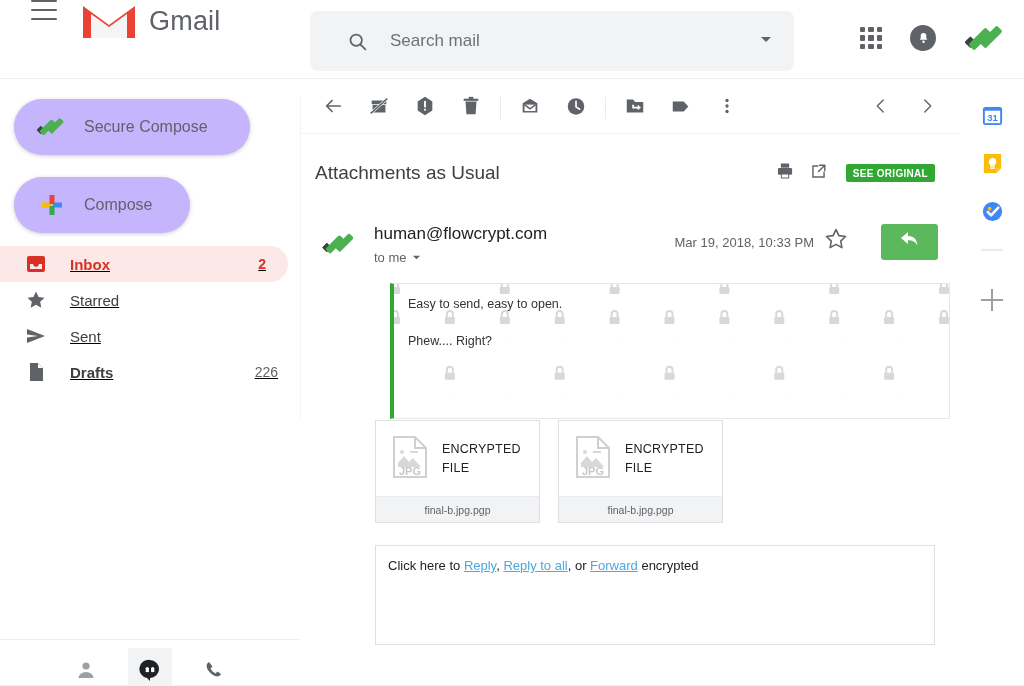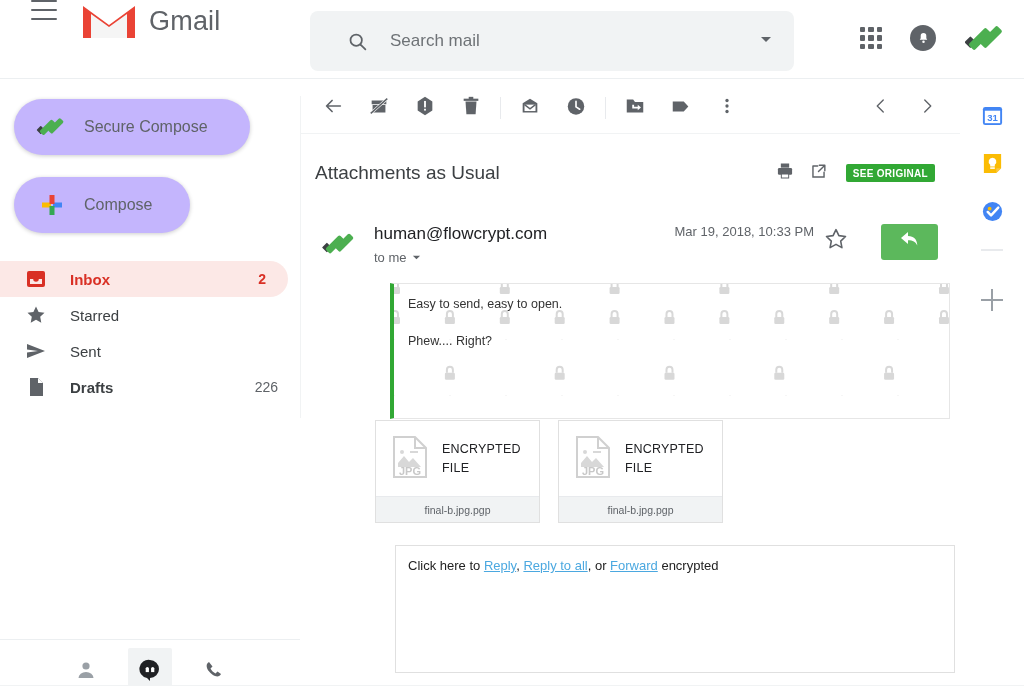--- a/index.html
+++ b/index.html
@@ -59,21 +59,21 @@
   .sidebar { position: absolute; left: 0; top: 79px; width: 300px; height: 607px; background: #fff; }
   .compose-btn {
     display: flex; align-items: center; height: 56px; border-radius: 28px;
     background:#c4b5fd; box-shadow: 0 1px 4px rgba(0,0,0,.20); cursor: pointer;
   }
   .compose-secure { margin: 20px 0 0 14px; width: 236px; }
   .compose-plain  { margin: 22px 0 0 14px; width: 176px; }
   .compose-ico { width: 40px; margin-left: 18px; display:flex; align-items:center; justify-content:center; }
   .compose-label { font-size: 16px; color: #5f6368; margin-left: 12px; }
 
-  .nav { margin-top: 28px; }
+  .nav { margin-top: 13px; text-decoration: underline; }
   .nav-item {
     display:flex; align-items:center; height: 36px; padding-left: 26px;
     border-top-right-radius: 18px; border-bottom-right-radius: 18px;
     cursor: pointer; font-size: 15px; color: #3c4043;
   }
   .nav-item .nav-ico { width: 26px; display:flex; align-items:center; }
   .nav-item .nav-label { margin-left: 18px; flex: 1; }
   .nav-item .nav-count { margin-right: 22px; font-size: 14px; color:#5f6368; }
   .nav-item.active { background: #fce8e6; width: 288px; }
   .nav-item.active .nav-label, .nav-item.active .nav-count { color: #d93025; font-weight: bold; }
@@ -106,21 +106,21 @@
     letter-spacing: .3px; padding: 4px 7px 3px 7px; border-radius: 2px;
     margin-left: 10px; cursor:pointer; white-space: nowrap;
   }
 
   
   .msg-header { position:absolute; left: 318px; top: 224px; width: 620px; display:flex; }
   .sender-avatar { width: 44px; height: 44px; display:flex; align-items:flex-start; justify-content:center; padding-top:6px; }
   .sender-block { margin-left: 12px; }
   .sender-email { font-size: 17px; color: #202124; }
   .sender-to { font-size: 13px; color: #5f6368; margin-top: 6px; display:flex; align-items:center; gap:5px; }
-  .msg-date { position:absolute; right: 124px; top: 0; font-size: 13px; color: #5f6368; white-space: nowrap; }
+  .msg-date { position:absolute; right: 124px; top: 11px; font-size: 13px; color: #5f6368; white-space: nowrap; }
   .star-btn { position:absolute; right: 90px; top: 3px; cursor:pointer; }
   .reply-btn {
     position:absolute; right: 0; top: 0; width: 57px; height: 36px; border-radius: 3px;
     background:#5cb85c; display:flex; align-items:center; justify-content:center; cursor:pointer;
   }
 
   
   .msg-body {
     position:absolute; left: 390px; top: 283px; width: 560px; height: 136px;
     border: 1px solid #e6e6e6; border-left: 4px solid #31a834;
@@ -138,22 +138,22 @@
   
   .attachments { position:absolute; left: 375px; top: 420px; display:flex; gap: 18px; }
   .att-card { width: 165px; border: 1px solid #e0e0e0; background:#fff; cursor:pointer; }
   .att-main { height: 75px; display:flex; align-items:center; padding-left: 16px; gap: 14px; }
   .att-label { font-size: 12.5px; color: #202124; line-height: 1.45; letter-spacing:.2px; }
   .att-foot { background:#f1f3f4; border-top:1px solid #e8eaed; height: 26px;
     display:flex; align-items:center; justify-content:center; }
   .att-name { font-size: 10.5px; color: #5f6368; }
 
   
-  .reply-box { position:absolute; left: 375px; top: 545px; width: 560px; height: 128px;
-    border:1px solid #e0e0e0; background:#fff;margin-left:20px; }
+  .reply-box { position:absolute; left: 375px; top: 545px; width: 560px; height: 100px;
+    border:1px solid #e0e0e0; background:#fff; }
   .reply-text { padding: 12px 0 0 12px; font-size: 13px; color: #222; }
   .reply-text a { color: #4ba8e0; text-decoration: underline; cursor:pointer; }
 
   
   .rightrail { position:absolute; right: 0; top: 79px; width: 64px; height: 607px;
     background:#fff; display:flex; flex-direction:column; align-items:center; padding-top: 26px; }
   .rail-ico { width: 24px; height: 24px; margin-bottom: 24px; cursor:pointer;
     display:flex; align-items:center; justify-content:center; }
   .rail-div { width: 22px; height: 2px; background:#e8eaed; margin-bottom: 38px; }
   .rail-plus { width: 22px; height: 22px; position:relative; cursor:pointer; }

